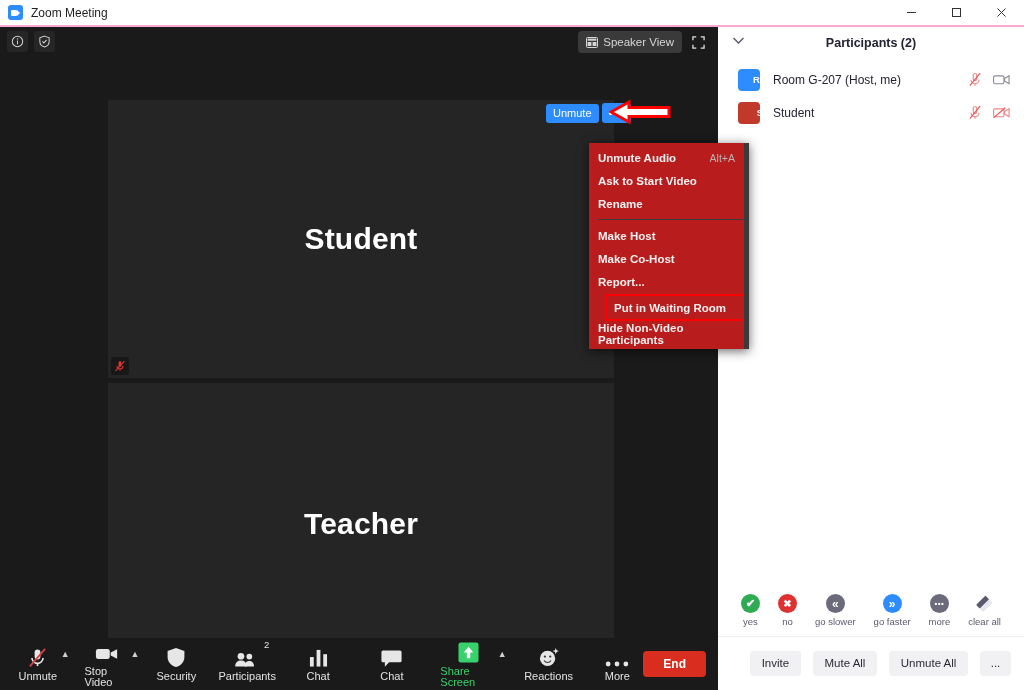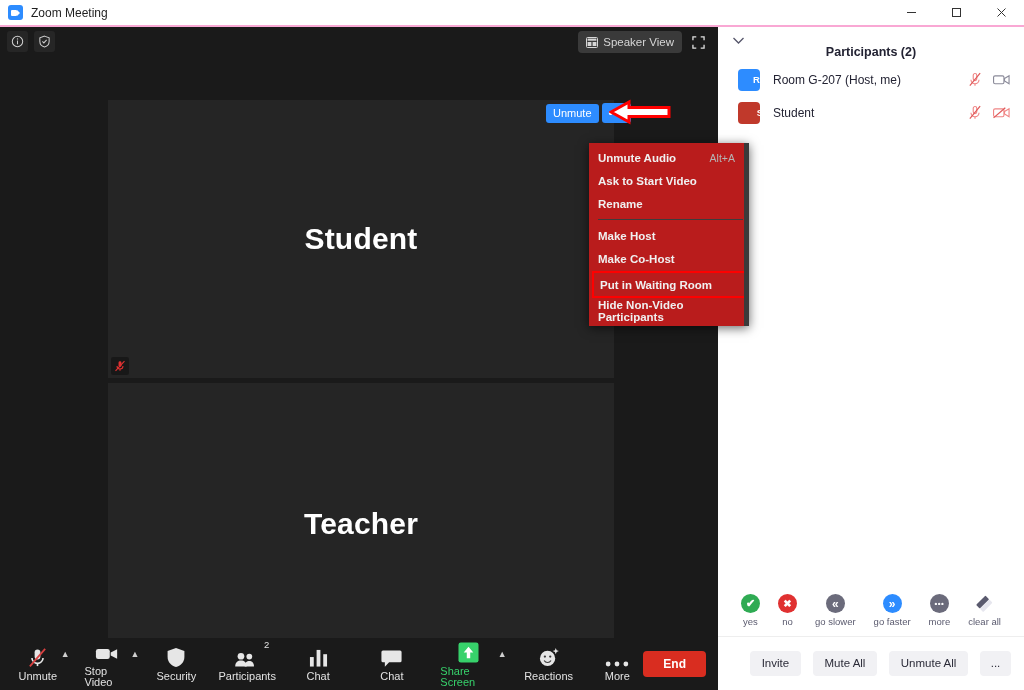--- a/index.html
+++ b/index.html
@@ -114,21 +114,21 @@
     content: ""; position: absolute; right: 0; top: 0; width: 5px; height: 100%;
     background: #3a3a3a;
   }
   .ctx-item {
     position: relative; height: 23px; display: flex; align-items: center;
     padding: 0 8px 0 9px; color: #f0f0f0; font-size: 11.5px; font-weight: bold;
   }
   .ctx-item .shortcut { margin-left: auto; color: #b5b5b5; font-weight: normal; font-size: 10.5px; padding-right: 6px;}
   .ctx-sep { height: 1px; background: #3d3d3d; margin: 4px 6px 4px 9px; }
   .ctx-item.highlighted {
-    border: 2px solid #ff0000; margin: 1px 1px 1px 3px; height: 27px;
+    border: 2px solid #ff0000; margin: 1px 1px 1px 17px; height: 27px;
     padding-left: 6px;
   }
 
   
   .bottombar {
     position: absolute; left: 0; bottom: 0; width: 718px; height: 52px;
     background: #1a1a1a; display: flex; align-items: center;
   }
   .tbar-item {
     display: flex; flex-direction: column; align-items: center; justify-content: center;
@@ -147,21 +147,21 @@
     background: #d92d20; color: #fff; font-size: 12px; font-weight: bold;
     border-radius: 4px; padding: 6px 20px;
   }
 
   
   .panel {
     position: absolute; left: 718px; top: 27px; width: 306px; height: 663px;
     background: #ffffff;
   }
   .panel-header {
-    position: relative; height: 32px; display: flex; align-items: flex-end;
+    position: relative; height: 32px; display: flex; align-items: center;
     justify-content: center;
   }
   .panel-header .chev { position: absolute; left: 14px; top: 9px; }
   .panel-title { font-size: 12.5px; font-weight: bold; color: #232333; }
 
   .plist { padding-top: 4px; }
   .prow {
     display: flex; align-items: center; height: 33px; padding: 0 14px 0 20px;
   }
   .avatar {
@@ -310,20 +310,23 @@
       </div>
       <div class="ctx-item">
         <span>Rename</span>
       </div>
       <div class="ctx-sep"></div>
       <div class="ctx-item">
         <span>Make Host</span>
       </div>
       <div class="ctx-item">
         <span>Make Co-Host</span>
+      </div>
+      <div class="ctx-item">
+        <span>Report...</span>
       </div>
       <div class="ctx-item highlighted">
         <span>Put in Waiting Room</span>
       </div>
       <div class="ctx-item">
         <span>Hide Non-Video Participants</span>
       </div>
     </div>
 
     <div class="bottombar">

